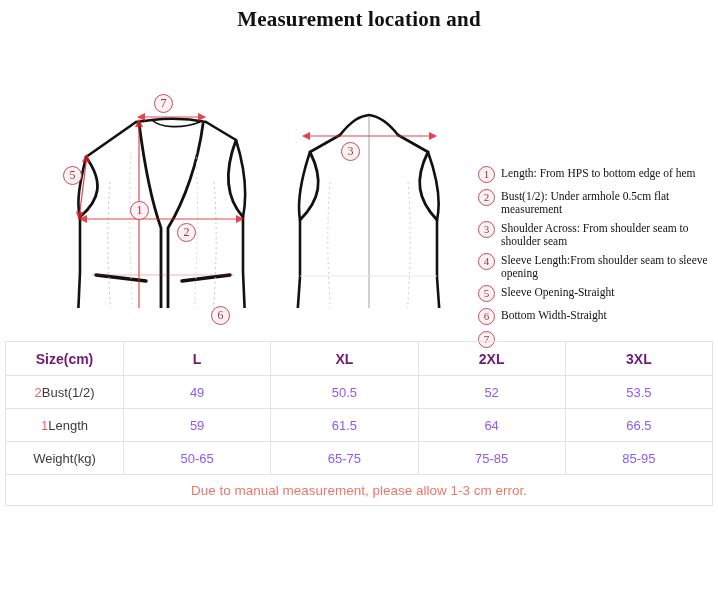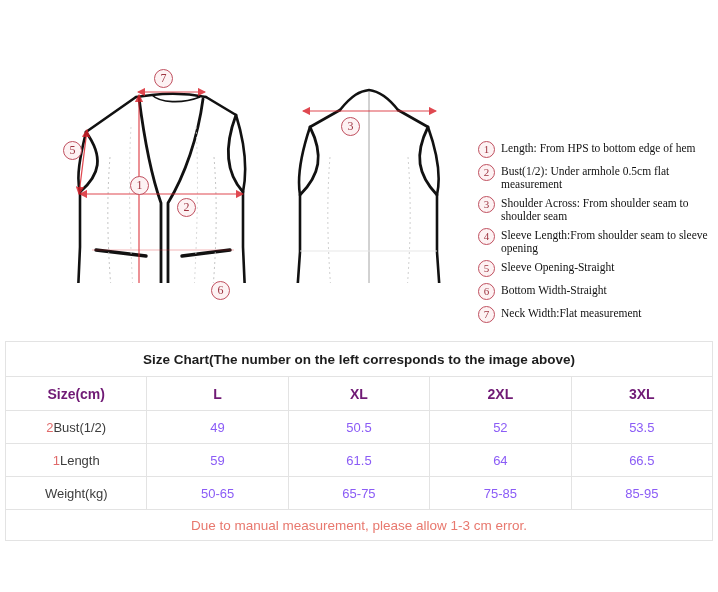--- a/index.html
+++ b/index.html
@@ -130,20 +130,21 @@
     font-size:13.5px;
     height:30px;
     border:1px solid #e3e3e3;
   }
   .col-first{width:117px;}
 </style>
 </head>
 <body>
 
 <div class="title-block">
+  <span class="title-line">Measurement location and</span>
 </div>
 
 <div class="illus">
 
   <svg width="718" height="276" viewBox="0 0 718 276">
 
     <g>
 
       <path d="M136,90 L86,125 C80,150 76,170 80,185
                L80,240 L78,285
@@ -247,31 +248,27 @@
     <div class="legend-row">
       <div class="legend-badge">5</div>
       <div class="legend-text">Sleeve Opening-Straight</div>
     </div>
     <div class="legend-row">
       <div class="legend-badge">6</div>
       <div class="legend-text">Bottom Width-Straight</div>
     </div>
     <div class="legend-row">
       <div class="legend-badge">7</div>
-      <div class="legend-text">Neck Width:Flat measurement</div>
     </div>
   </div>
 </div>
 
 <div class="table-wrap">
   <table>
     <tbody>
-      <tr>
-        <td class="chart-title-cell" colspan="5">Size Chart(The number on the left corresponds to the image above)</td>
-      </tr>
       <tr>
         <td class="hdr col-first">Size(cm)</td>
         <td class="hdr">L</td>
         <td class="hdr">XL</td>
         <td class="hdr">2XL</td>
         <td class="hdr">3XL</td>
       </tr>
 
       <tr>
         <td class="rowlabel col-first"><span class="idx">2</span><span>Bust(1/2)</span></td>

